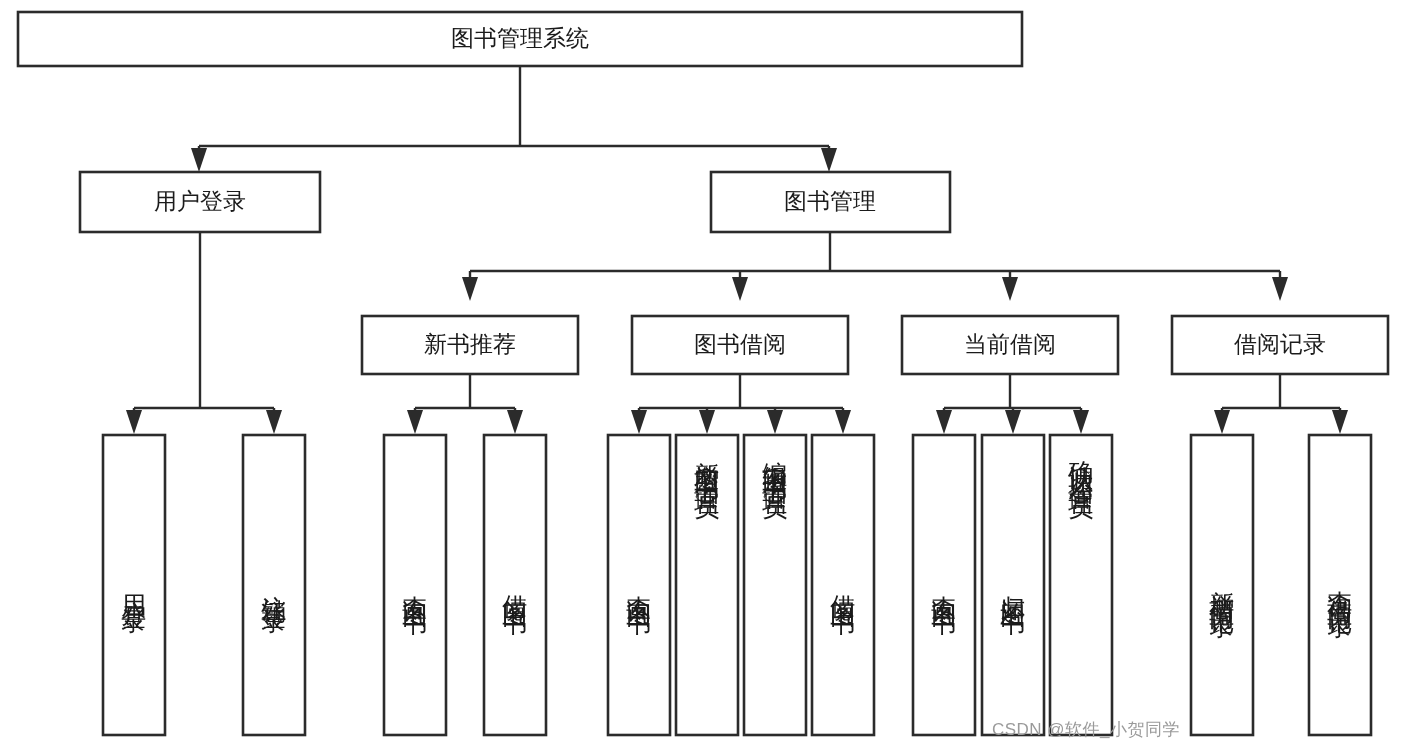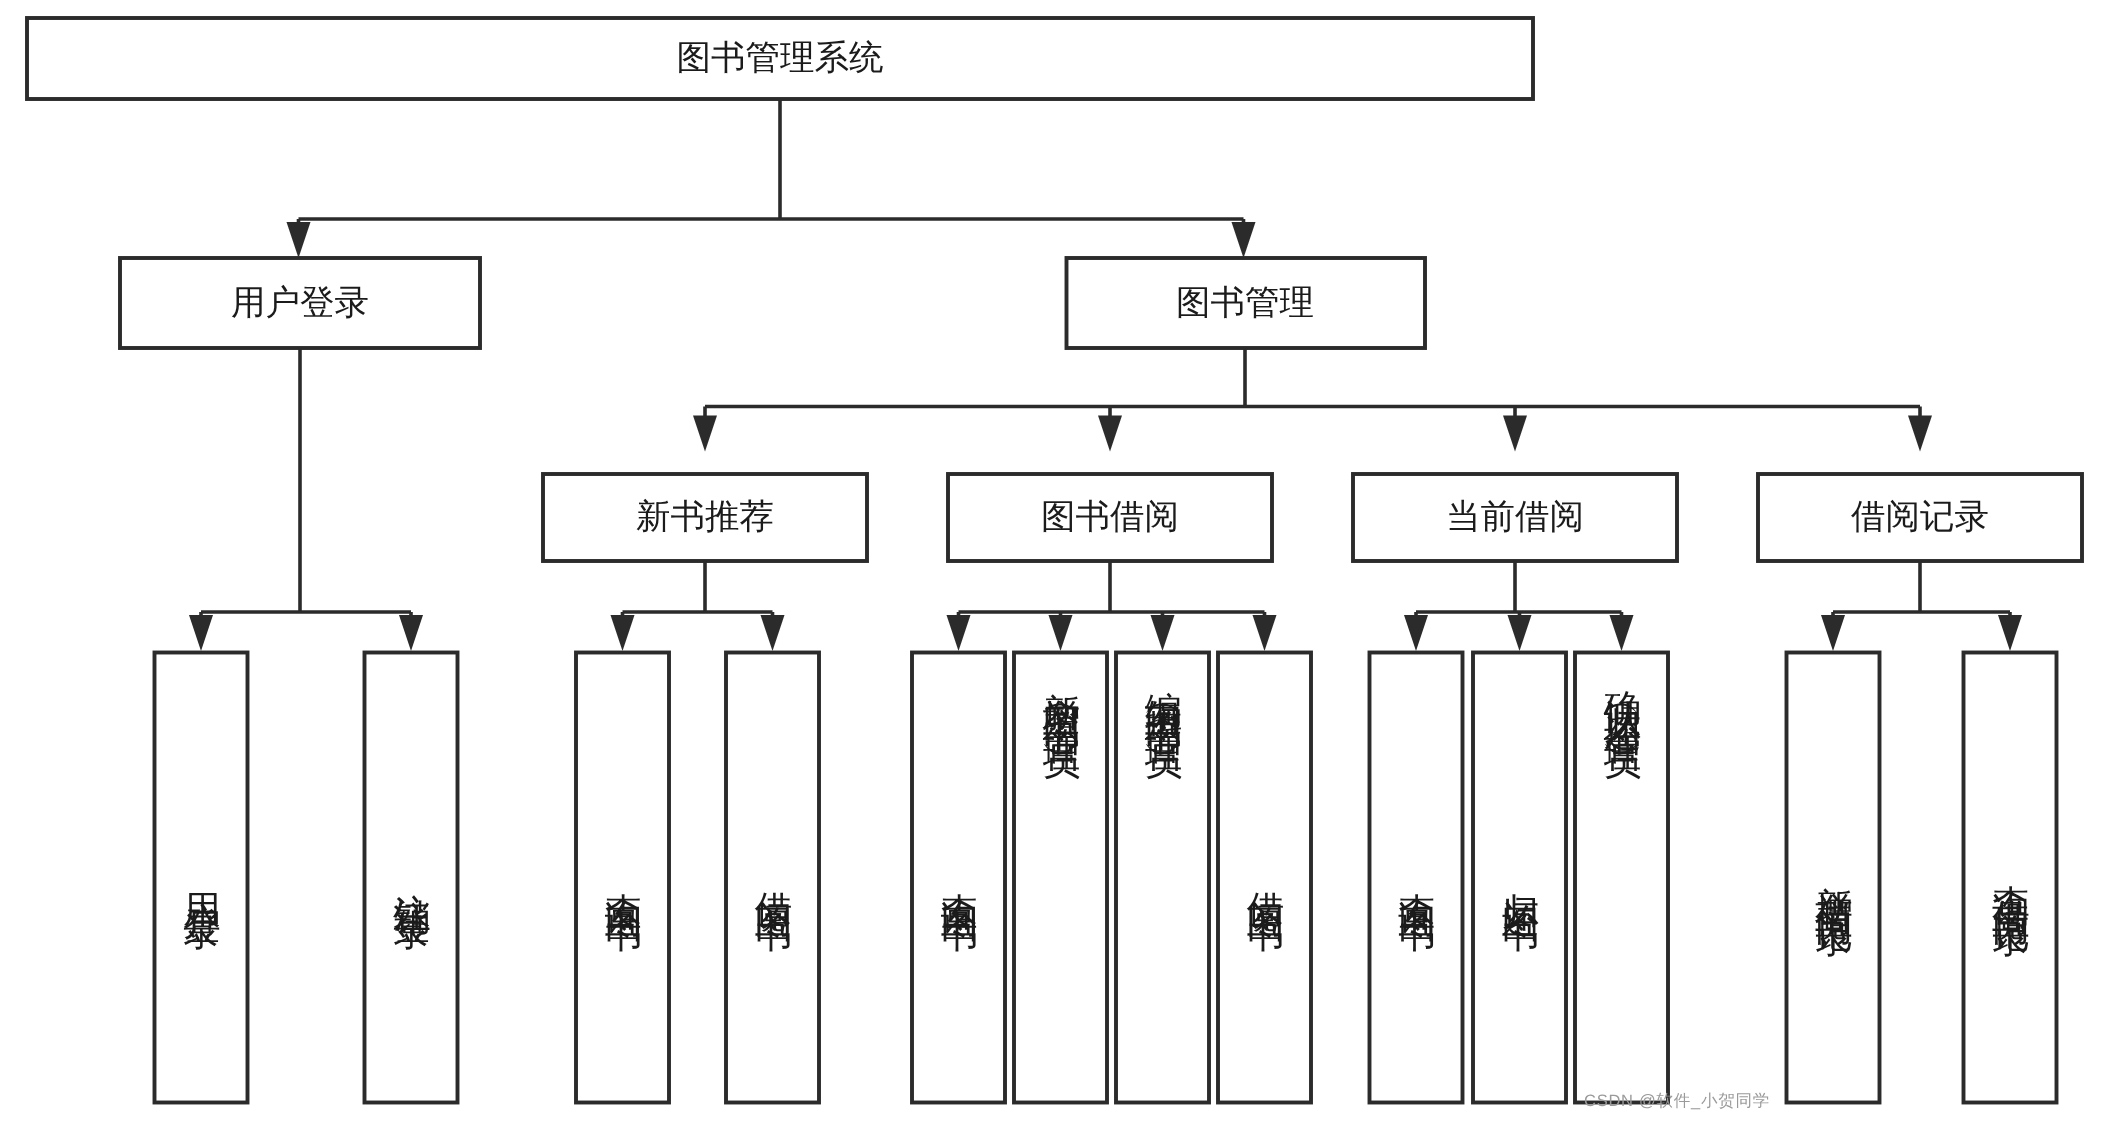--- a/index.html
+++ b/index.html
@@ -65,21 +65,21 @@
     letter-spacing: 5px;
     color: #1b1b1b;
     white-space: nowrap;
     text-align: center;
   }
   #watermark {
     position: absolute;
     right: 10px;
     bottom: 6px;
     font-family: "Liberation Sans", "DejaVu Sans", sans-serif;
-    font-size: 11px;
+    font-size: 17px;
     color: #9a9a9a;
     letter-spacing: 0.5px;
     white-space: nowrap;
   }
 </style>
 </head>
 <body>
 
 <div id="diagram-root">
 

